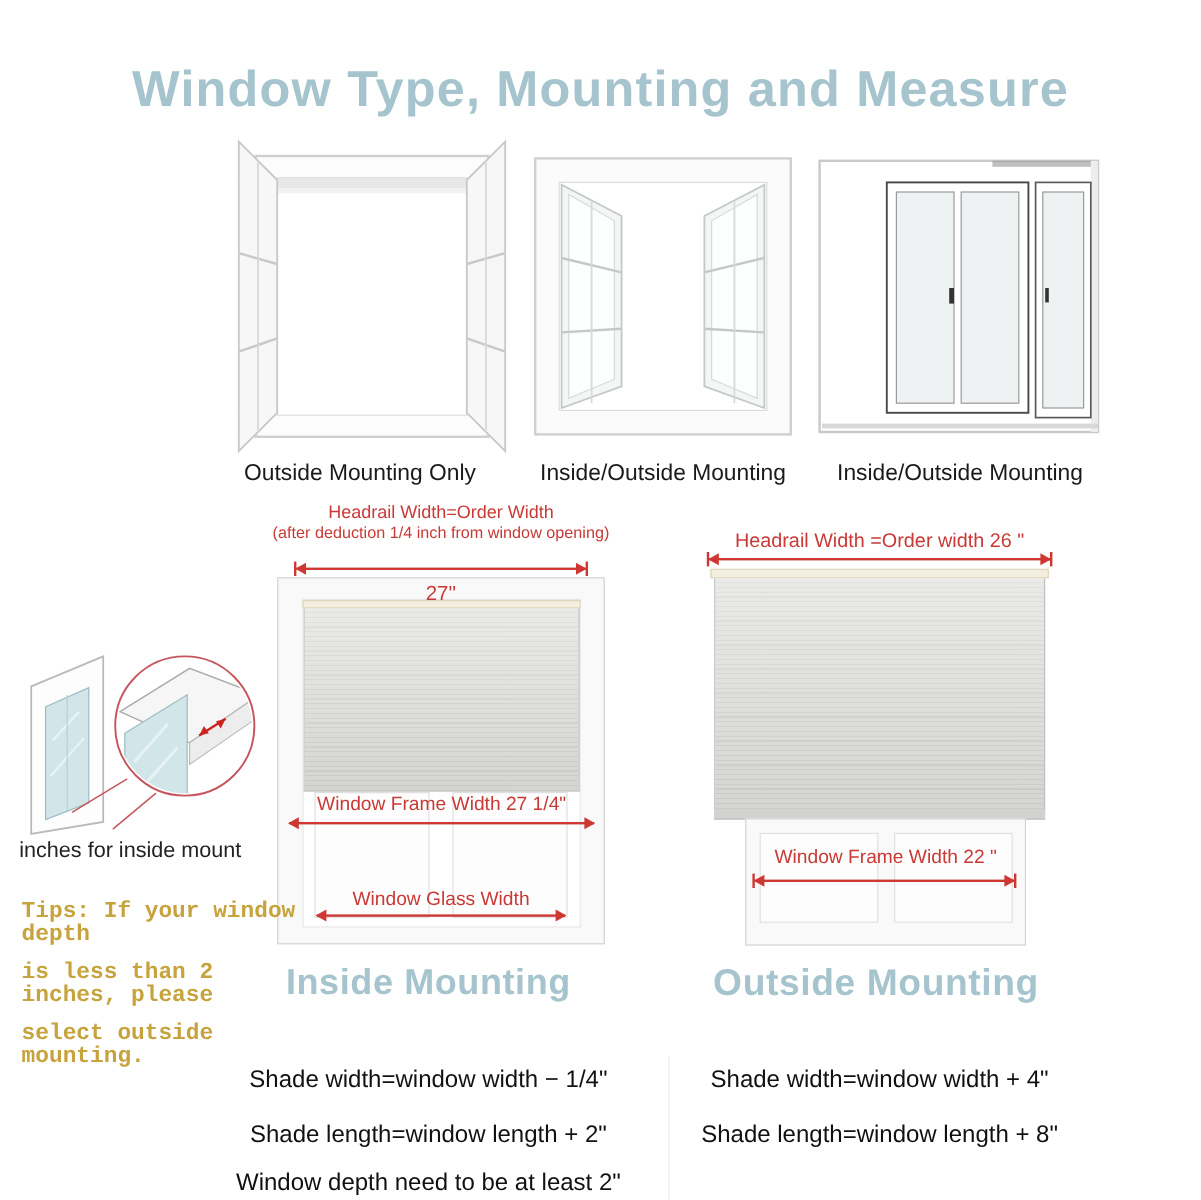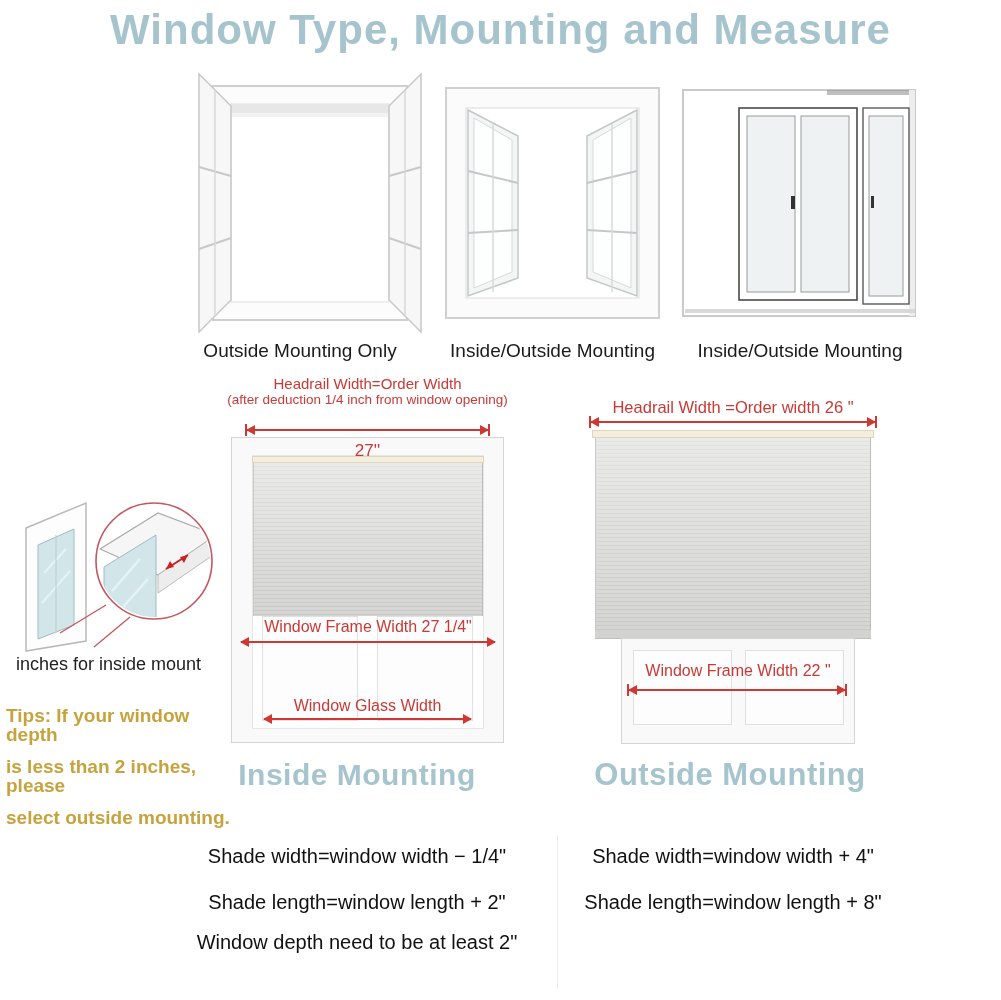--- a/index.html
+++ b/index.html
@@ -1,18 +1,18 @@
 <!DOCTYPE html>
 <html><head>
 <meta charset="utf-8">
 <style>
   html,body{margin:0;padding:0;background:#ffffff;}
   .canvas{position:relative;width:1001px;height:1000px;background:#ffffff;overflow:hidden;
           font-family:"Liberation Sans", sans-serif;}
-  .abs{position:absolute;}
+  .abs{position:absolute;margin-top:44px;}
   .center{text-align:center;}
   .page-title{width:100%;top:6px;left:0;font-size:42px;font-weight:bold;letter-spacing:1px;
               color:#a6c4cd;text-align:center;font-family:"Liberation Sans",sans-serif;}
   .win-label{font-size:19px;color:#1a1a1a;}
   .red{color:#c93a36;}
   .note-sm{font-size:15px;line-height:1.2;}
   .note-xs{font-size:13.5px;}
   .h-arrow{position:absolute;height:2px;background:#cf3732;}
   .h-arrow::before,.h-arrow::after{content:"";position:absolute;top:-4px;width:0;height:0;
       border-top:5px solid transparent;border-bottom:5px solid transparent;}
@@ -172,21 +172,21 @@
         <polygon points="158,86 166,84 162,78" fill="#cc2222"></polygon>
         <polygon points="180,72 172,74 176,80" fill="#cc2222"></polygon>
       </g>
     </svg>
   </div>
 
   <div class="abs depth-note" style="left:16px;top:653px;width:220px;">
     <div>inches for inside mount</div>
   </div>
 
-  <div class="abs tips" style="left:6px;top:706px;width:235px;">
+  <div class="abs tips" style="left:18px;top:706px;width:235px;font-family:Liberation Mono, monospace;">
     <div style="margin-bottom:13px;">Tips: If your window depth</div>
     <div style="margin-bottom:13px;">is less than 2 inches, please</div>
     <div>select outside mounting.</div>
   </div>
 
   <div class="abs heading-blue center" style="left:585px;top:757px;width:290px;font-size:31px;">Outside Mounting</div>
   <div class="abs heading-blue center" style="left:232px;top:758px;width:250px;">Inside Mounting</div>
 
   <div class="abs formula center" style="left:165px;top:845px;width:384px;">Shade width=window width − 1/4"</div>
   <div class="abs formula center" style="left:165px;top:891px;width:384px;">Shade length=window length + 2"</div>

